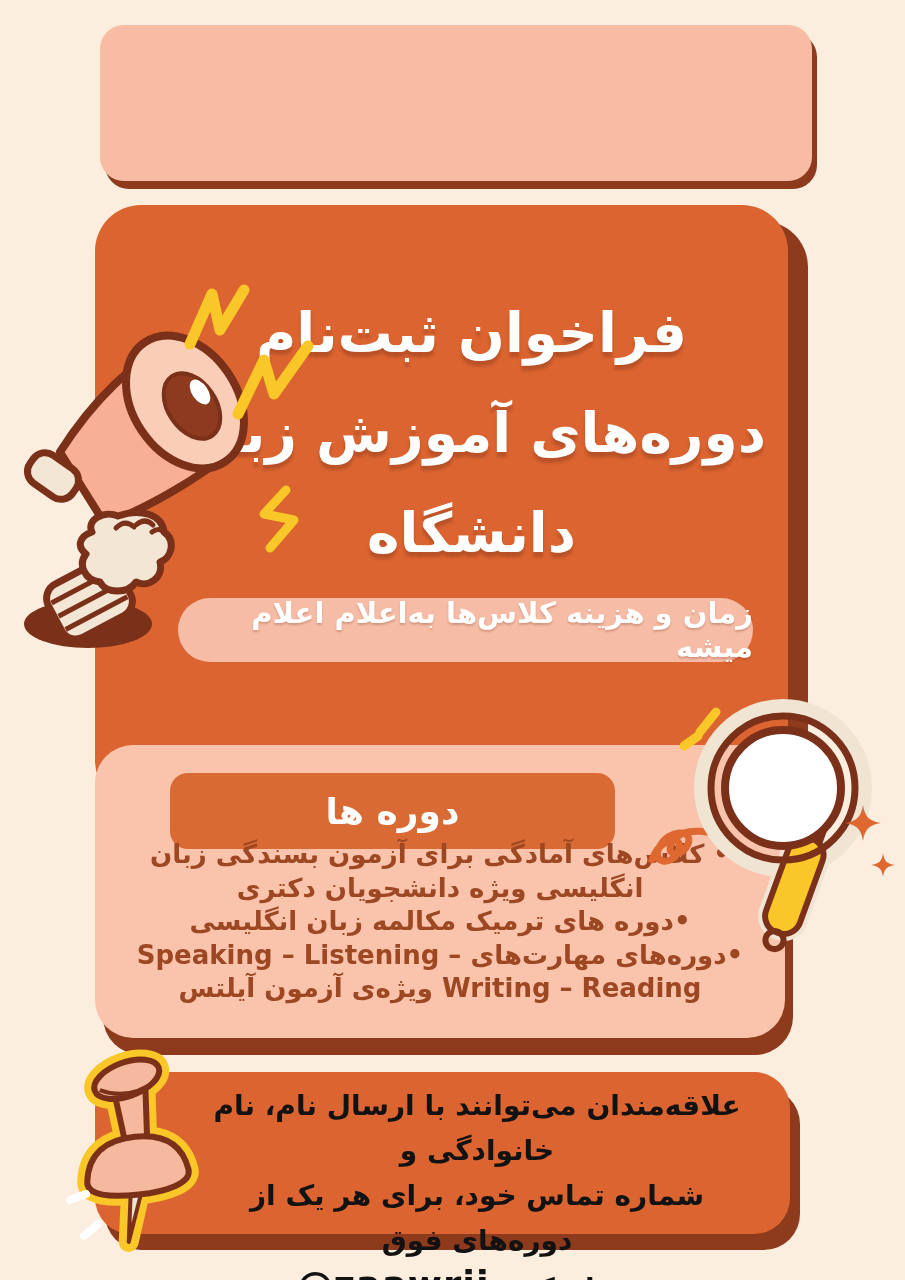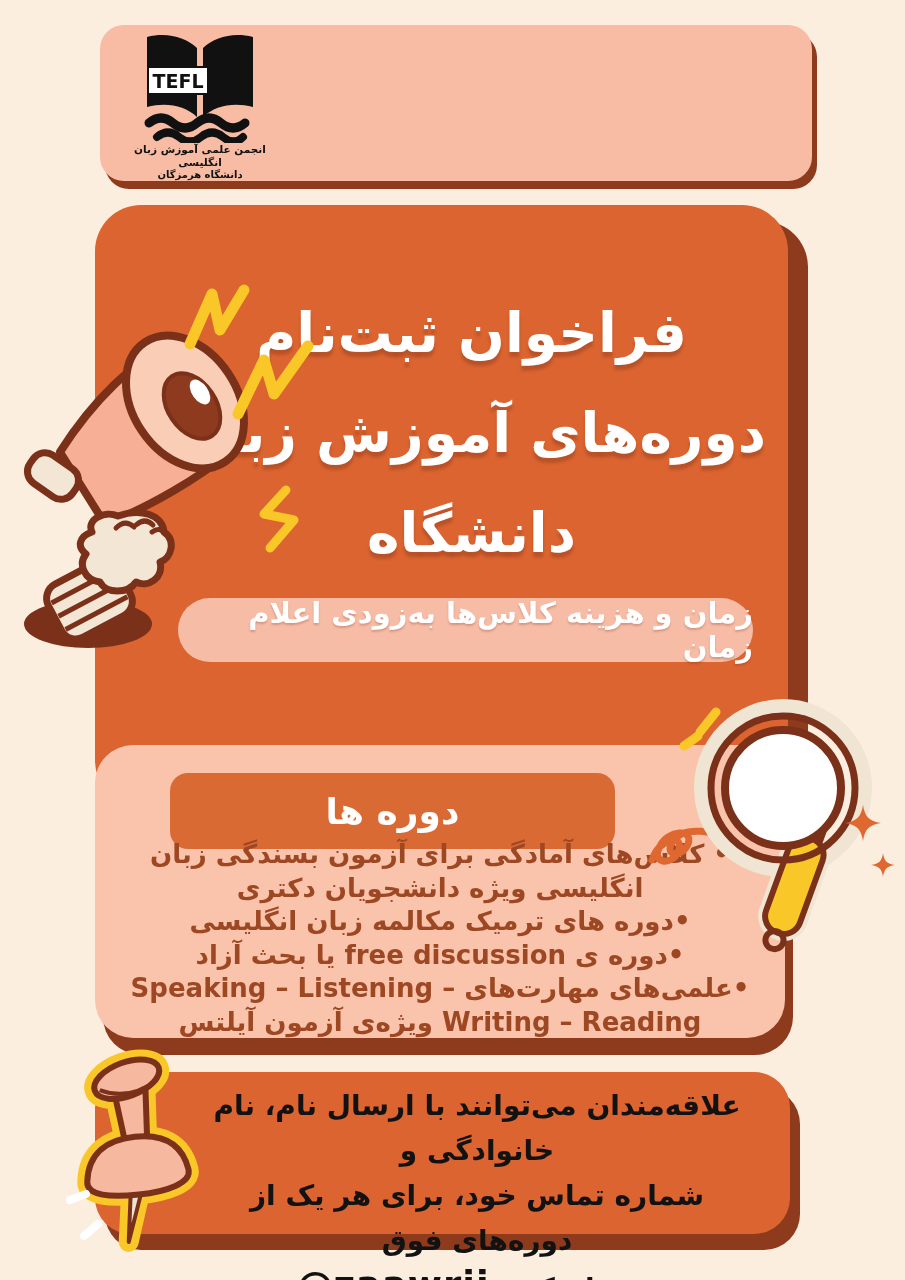--- a/index.html
+++ b/index.html
@@ -85,41 +85,29 @@
   .magnifier-wrap { position:absolute; left:638px; top:688px; width:267px; height:295px; }
   .pushpin-wrap   { position:absolute; left:62px;  top:1048px; width:160px; height:208px; }
   svg { display:block; }
 </style>
 </head>
 <body>
 
 <div class="poster">
 
   <section class="header-card">
-    <div class="logo-block">
-      <svg width="130" height="112" viewBox="0 0 130 112" style="margin:0 auto">
-        <path d="M12,6 C32,1 50,6 62,17 L62,86 C50,75 32,71 12,76 Z" fill="#111"></path>
-        <path d="M118,6 C98,1 80,6 68,17 L68,86 C80,75 98,71 118,76 Z" fill="#111"></path>
-        <path d="M14,92 q12,-10 24,0 t24,0 t24,0 t24,0" stroke="#111" stroke-width="9" fill="none" stroke-linecap="round"></path>
-        <path d="M22,106 q11,-9 22,0 t22,0 t22,0 t20,0" stroke="#111" stroke-width="8" fill="none" stroke-linecap="round"></path>
-        <rect x="13" y="36" width="60" height="27" fill="#FFFFFF" stroke="#111" stroke-width="2"></rect>
-        <text x="43" y="57" text-anchor="middle" font-family="DejaVu Sans, sans-serif" font-weight="bold" font-size="19" fill="#111">TEFL</text>
-      </svg>
-      <div class="logo-caption">انجمن علمی آموزش زبان انگلیسی</div>
-      <div class="logo-caption2">دانشگاه هرمزگان</div>
-    </div>
   </section>
 
   <section class="hero-card">
     <div class="hero-title">
       <div>فراخوان ثبت‌نام</div>
       <div>دوره‌های آموزش زبان</div>
       <div>دانشگاه</div>
     </div>
-    <div class="hero-badge">زمان و هزینه کلاس‌ها به‌زودی اعلام زمان</div>
+    <div class="hero-badge">زمان و هزینه کلاس‌ها به‌اعلام اعلام میشه</div>
   </section>
 
   <div class="megaphone-wrap">
     <svg width="335" height="368" viewBox="0 0 335 368">
 
       <ellipse cx="88" cy="342" rx="64" ry="24" fill="#7B3119"></ellipse>
 
       <g transform="rotate(-28 89 317)">
         <rect x="50" y="288" width="78" height="60" rx="16" fill="#F4E6D4" stroke="#7B3119" stroke-width="7"></rect>
         <path d="M54,303 h70 M54,318 h70 M54,333 h70" stroke="#7B3119" stroke-width="5"></path>
@@ -146,22 +134,21 @@
       </g>
     </svg>
   </div>
 
   <section class="courses-card">
     <div class="courses-titlebar">دوره ها</div>
     <div class="courses-list">
       <div>• کلاس‌های آمادگی برای آزمون بسندگی زبان</div>
       <div>انگلیسی ویژه دانشجویان دکتری</div>
       <div>•دوره های ترمیک مکالمه زبان انگلیسی</div>
-      <div>•دوره ی free discussion یا بحث آزاد</div>
-      <div>•علمی‌های مهارت‌های – Speaking – Listening</div>
+      <div>•دوره‌های مهارت‌های – Speaking – Listening</div>
       <div>Writing – Reading ویژه‌ی آزمون آیلتس</div>
     </div>
   </section>
 
   <div class="magnifier-wrap">
     <svg width="267" height="295" viewBox="0 0 267 295">
 
       <g stroke="#F9C728" stroke-width="9" stroke-linecap="round">
         <path d="M62,44 L78,24"></path>
         <path d="M46,58 L60,48"></path>

